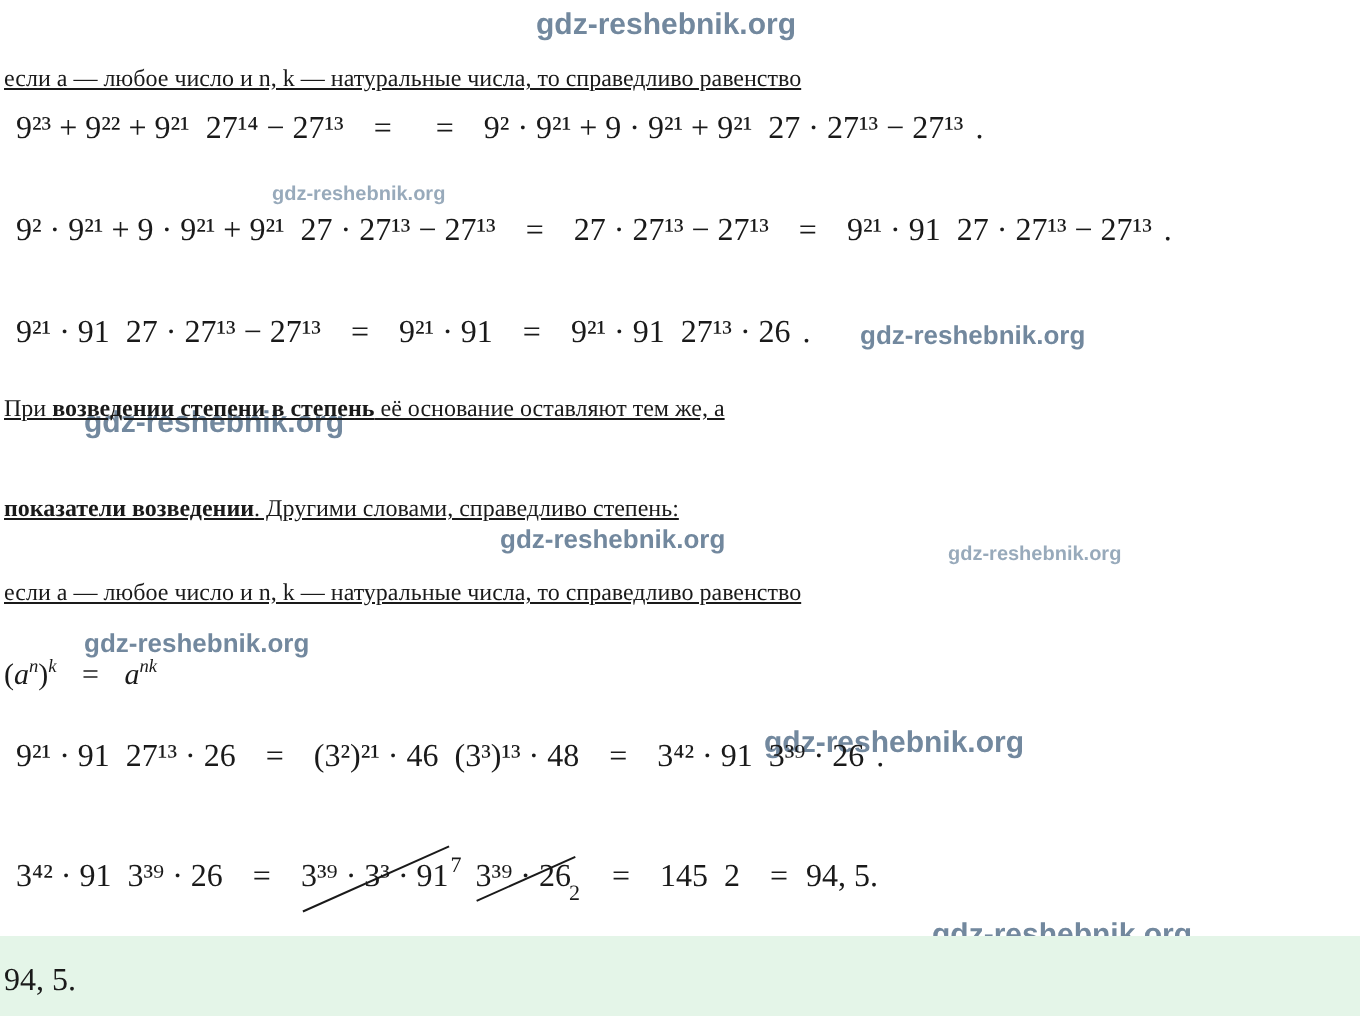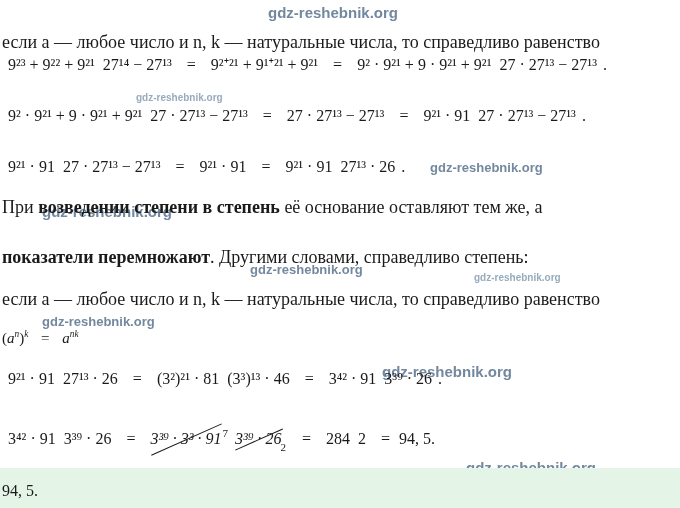--- a/index.html
+++ b/index.html
@@ -21,33 +21,33 @@
     font-weight:bold;
     white-space:nowrap;
     pointer-events:none;
     opacity:.95;
   }
   .wm.big{font-size:15px;color:#6b8299;}
   .wm.mid{font-size:13px;color:#6b8299;}
   .wm.sm{font-size:10px;color:#93a6b8;}
 
   
-  .txt{position:absolute;font-size:18px;white-space:nowrap;}
+  .txt{position:absolute;font-size:12px;white-space:nowrap;text-decoration:underline;}
   .bold{font-weight:bold;}
 
   
   .row{position:absolute;display:flex;align-items:center;white-space:nowrap;}
   .frac{display:inline-flex;flex-direction:row;align-items:center;justify-content:center;vertical-align:middle;margin:0 2px;}
   .frac .num, .frac .den{padding:0 4px;line-height:1.12;white-space:nowrap;}
   .frac .bar{width:100%;height:1.2px;background:#1a1a1a;margin:1px 0;}
   .eq{margin:0 9px;}
   sup{font-size:.62em;vertical-align:super;line-height:0;}
   .mi{font-style:italic;font-family:"Liberation Serif", serif;}
 
-  .strike{position:relative;font-style:italic;}
+  .strike{position:relative;}
   .strike:after{
     content:"";position:absolute;left:-2px;top:50%;width:calc(100% + 6px);height:1px;
     background:#1a1a1a;transform:rotate(-24deg);transform-origin:center;
   }
   .sup-small{font-size:11px;position:relative;top:-7px;left:1px;}
   .sub-small{font-size:11px;position:relative;top:7px;left:-1px;}
 
   .greenbar{
     position:absolute;left:0;bottom:0;width:680px;height:40px;background:#e4f5e8;
   }
@@ -73,21 +73,20 @@
   </div>
 
   <div class="row" style="left:2px;top:56px;">
     <span class="frac">
       <span class="num">9²³ + 9²² + 9²¹</span>
       <span class="bar"></span>
       <span class="den">27¹⁴ − 27¹³</span>
     </span>
     <span class="eq">=</span>
     <span class="frac">
-      <span class="num">9²⁺²¹ + 9¹⁺²¹ + 9²¹</span>
       <span class="bar"></span>
     </span>
     <span class="eq">=</span>
     <span class="frac">
       <span class="num">9² · 9²¹ + 9 · 9²¹ + 9²¹</span>
       <span class="bar"></span>
       <span class="den">27 · 27¹³ − 27¹³</span>
     </span>
     <span>.</span>
   </div>
@@ -129,21 +128,21 @@
       <span class="bar"></span>
       <span class="den">27¹³ · 26</span>
     </span>
     <span>.</span>
   </div>
 
   <div class="txt" style="left:2px;top:197px;text-align:center;">
     <span>При </span><span class="bold">возведении степени в степень</span><span> её основание оставляют тем же, а</span>
   </div>
   <div class="txt" style="left:2px;top:247px;">
-    <span class="bold">показатели перемножают</span><span>. Другими словами, справедливо степень:</span>
+    <span class="bold">показатели возведении</span><span>. Другими словами, справедливо степень:</span>
   </div>
   <div class="txt" style="left:2px;top:289px;">
     <span>если  a  — любое число и  n, k  — натуральные числа, то справедливо равенство</span>
   </div>
 
   <div class="row" style="left:2px;top:330px;font-size:15px;">
     <span>
       (<span class="mi">a</span><sup><span class="mi">n</span></sup>)<sup><span class="mi">k</span></sup>
       <span class="eq">=</span>
       <span class="mi">a</span><sup><span class="mi">nk</span></sup>
@@ -151,23 +150,23 @@
   </div>
 
   <div class="row" style="left:2px;top:370px;">
     <span class="frac">
       <span class="num">9²¹ · 91</span>
       <span class="bar"></span>
       <span class="den">27¹³ · 26</span>
     </span>
     <span class="eq">=</span>
     <span class="frac">
-      <span class="num">(3²)²¹ · 81</span>
-      <span class="bar"></span>
-      <span class="den">(3³)¹³ · 46</span>
+      <span class="num">(3²)²¹ · 46</span>
+      <span class="bar"></span>
+      <span class="den">(3³)¹³ · 48</span>
     </span>
     <span class="eq">=</span>
     <span class="frac">
       <span class="num">3⁴² · 91</span>
       <span class="bar"></span>
       <span class="den">3³⁹ · 26</span>
     </span>
     <span>.</span>
   </div>
 
@@ -182,21 +181,21 @@
       <span class="num">
         <span class="strike">3³⁹ · 3³ · 91</span><span class="sup-small">7</span>
       </span>
       <span class="bar"></span>
       <span class="den">
         <span class="strike">3³⁹ · 26</span><span class="sub-small">2</span>
       </span>
     </span>
     <span class="eq">=</span>
     <span class="frac">
-      <span class="num">284</span>
+      <span class="num">145</span>
       <span class="bar"></span>
       <span class="den">2</span>
     </span>
     <span class="eq">=</span>
     <span>94, 5.</span>
   </div>
 
   <div class="greenbar"></div>
   <div class="answer">94, 5.</div>
 

